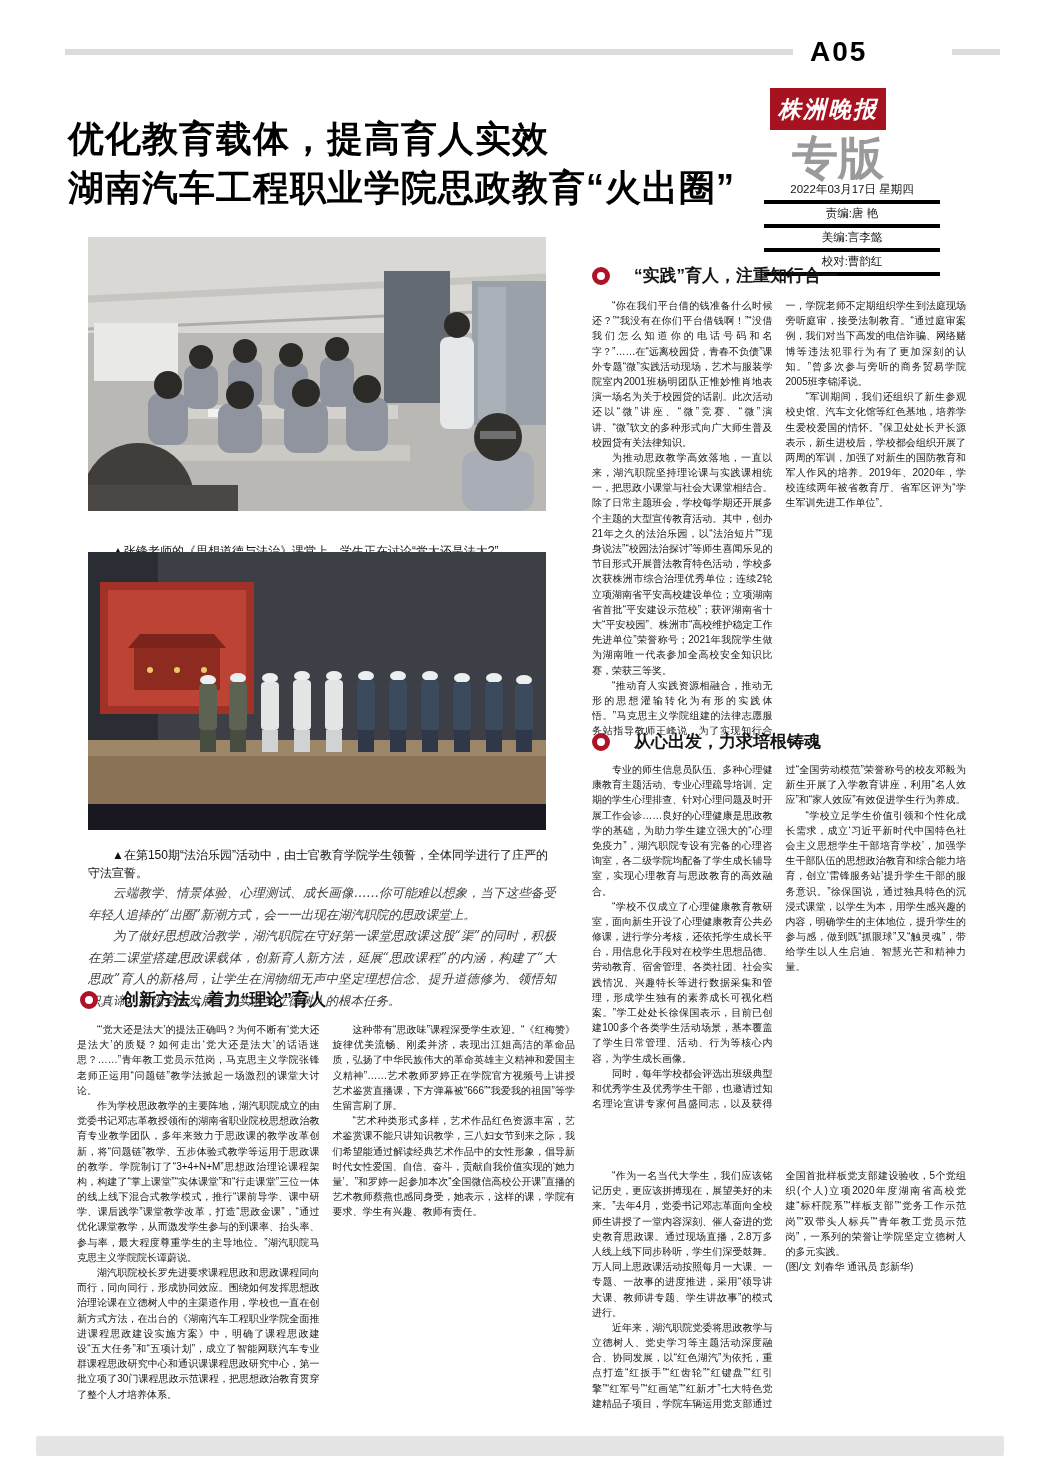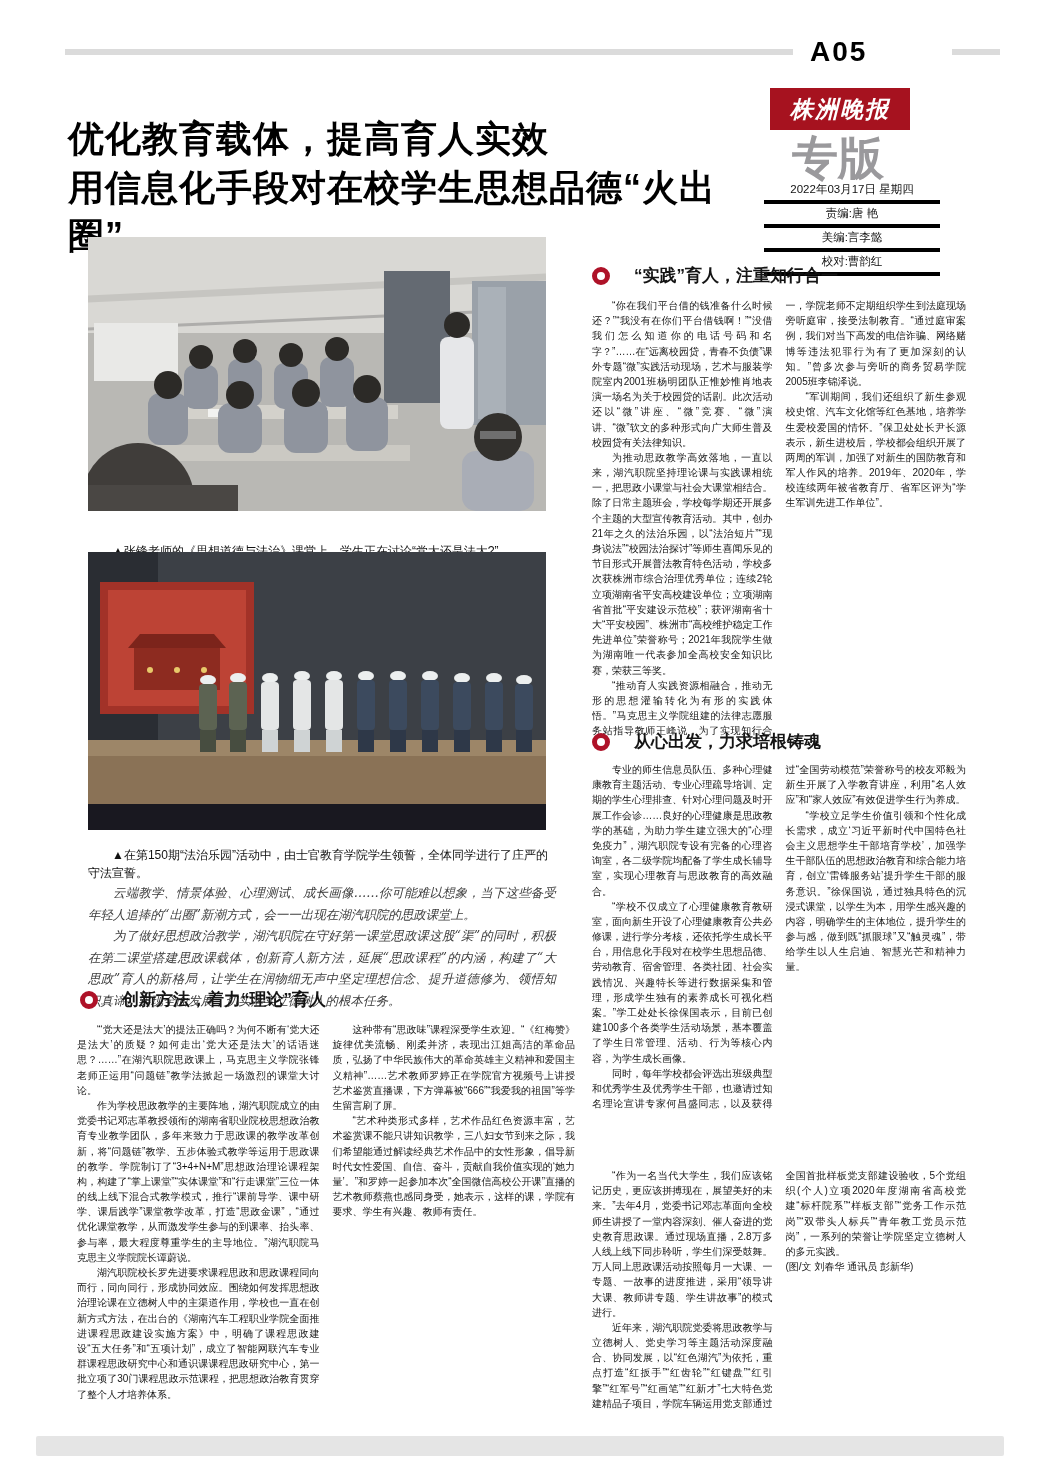--- a/index.html
+++ b/index.html
@@ -7,21 +7,21 @@
     position:relative; width:1039px; height:1459px; margin:12px auto;
     background:#ffffff; font-family:"Liberation Sans", sans-serif;
     color:#1a1a1a; overflow:hidden;
   }
   .top-rule { position:absolute; top:37px; height:6px; background:#dbdbdb; }
   .top-rule.left { left:65px; width:728px; }
   .top-rule.right { left:952px; width:48px; }
   .page-num { position:absolute; left:810px; top:24px; font-size:28px; font-weight:bold; letter-spacing:2px; color:#000; }
 
   .masthead {
-    position:absolute; left:770px; top:76px; width:140px; height:42px;
+    position:absolute; left:770px; top:76px; width:116px; height:42px;
     background:#a6121f; color:#fff; display:flex; align-items:center; justify-content:center;
     font-size:23px; font-weight:bold; font-style:italic; letter-spacing:2px;
   }
   .edition {
     position:absolute; left:772px; top:116px; width:132px; text-align:center;
     font-size:46px; font-weight:bold; color:#9a999c; font-family:Liberation Mono, monospace;
   }
   .pub-info { position:absolute; left:764px; top:168px; width:176px; font-size:11.5px; color:#111; text-align:center; }
   .pub-info .row { border-bottom:4px solid #000000; padding:2px 0 3px; }
 
@@ -76,21 +76,21 @@
 
   <div class="pub-info">
     <div class="row">2022年03月17日 星期四</div>
     <div class="row">责编:唐  艳</div>
     <div class="row">美编:言李懿</div>
     <div class="row">校对:曹韵红</div>
   </div>
 
   <h1 class="headline">
     <span>优化教育载体，提高育人实效</span>
-    <span>用信息化手段对在校学生思想品德“火出圈”</span>
+    <span>湖南汽车工程职业学院思政教育“火出圈”</span>
   </h1>
 
   <div class="photo" id="photo1">
     <svg width="458" height="274" viewBox="0 0 458 274">
       <rect width="458" height="274" fill="#b9b8b4"></rect>
       <rect width="458" height="96" fill="#d9d8d4"></rect>
       <line x1="0" y1="62" x2="458" y2="40" stroke="#c6c5c1" stroke-width="7"></line>
       <line x1="0" y1="92" x2="458" y2="72" stroke="#aeadab" stroke-width="3"></line>
       <rect x="296" y="34" width="66" height="132" fill="#646a72"></rect>
       <rect x="384" y="44" width="74" height="144" fill="#9aa1a9"></rect>
@@ -214,21 +214,21 @@
   <div class="intro">
     <p>云端教学、情景体验、心理测试、成长画像……你可能难以想象，当下这些备受年轻人追捧的“出圈”新潮方式，会一一出现在湖汽职院的思政课堂上。</p>
     <p>为了做好思想政治教学，湖汽职院在守好第一课堂思政课这股“渠”的同时，积极在第二课堂搭建思政课载体，创新育人新方法，延展“思政课程”的内涵，构建了“大思政”育人的新格局，让学生在润物细无声中坚定理想信念、提升道德修为、领悟知识真谛、实现全面发展，切实落实立德树人的根本任务。</p>
   </div>
 
   <div class="section-heading" id="h1s">
     <span class="donut"></span>
     <span>创新方法，着力“理论”育人</span>
   </div>
   <div class="section-body" id="b1">
-    <p>“‘党大还是法大’的提法正确吗？为何不断有‘党大还是法大’的质疑？如何走出‘党大还是法大’的话语迷思？……”在湖汽职院思政课上，马克思主义学院张锋老师正运用“问题链”教学法掀起一场激烈的课堂大讨论。</p>
+    <p>“‘党大还是法大’的提法正确吗？为何不断有‘党大还是法大’的质疑？如何走出‘党大还是法大’的话语迷思？……”青年教工党员示范岗，马克思主义学院张锋老师正运用“问题链”教学法掀起一场激烈的课堂大讨论。</p>
     <p>作为学校思政教学的主要阵地，湖汽职院成立的由党委书记邓志革教授领衔的湖南省职业院校思想政治教育专业教学团队，多年来致力于思政课的教学改革创新，将“问题链”教学、五步体验式教学等运用于思政课的教学。学院制订了“3+4+N+M”思想政治理论课程架构，构建了“掌上课堂”“实体课堂”和“行走课堂”三位一体的线上线下混合式教学模式，推行“课前导学、课中研学、课后践学”课堂教学改革，打造“思政金课”，“通过优化课堂教学，从而激发学生参与的到课率、抬头率、参与率，最大程度尊重学生的主导地位。”湖汽职院马克思主义学院院长谭蔚说。</p>
     <p>湖汽职院校长罗先进要求课程思政和思政课程同向而行，同向同行，形成协同效应。围绕如何发挥思想政治理论课在立德树人中的主渠道作用，学校也一直在创新方式方法，在出台的《湖南汽车工程职业学院全面推进课程思政建设实施方案》中，明确了课程思政建设“五大任务”和“五项计划”，成立了智能网联汽车专业群课程思政研究中心和通识课课程思政研究中心，第一批立项了30门课程思政示范课程，把思想政治教育贯穿了整个人才培养体系。</p>
     <p>这种带有“思政味”课程深受学生欢迎。“《红梅赞》旋律优美流畅、刚柔并济，表现出江姐高洁的革命品质，弘扬了中华民族伟大的革命英雄主义精神和爱国主义精神”……艺术教师罗婷正在学院官方视频号上讲授艺术鉴赏直播课，下方弹幕被“666”“我爱我的祖国”等学生留言刷了屏。</p>
     <p>“艺术种类形式多样，艺术作品红色资源丰富，艺术鉴赏课不能只讲知识教学，三八妇女节到来之际，我们希望能通过解读经典艺术作品中的女性形象，倡导新时代女性爱国、自信、奋斗，贡献自我价值实现的‘她力量’。”和罗婷一起参加本次“全国微信高校公开课”直播的艺术教师蔡燕也感同身受，她表示，这样的课，学院有要求、学生有兴趣、教师有责任。</p>
   </div>
 
   <div class="section-heading" id="h2s">
     <span class="donut"></span>
     <span>“实践”育人，注重知行合一</span>
   </div>

